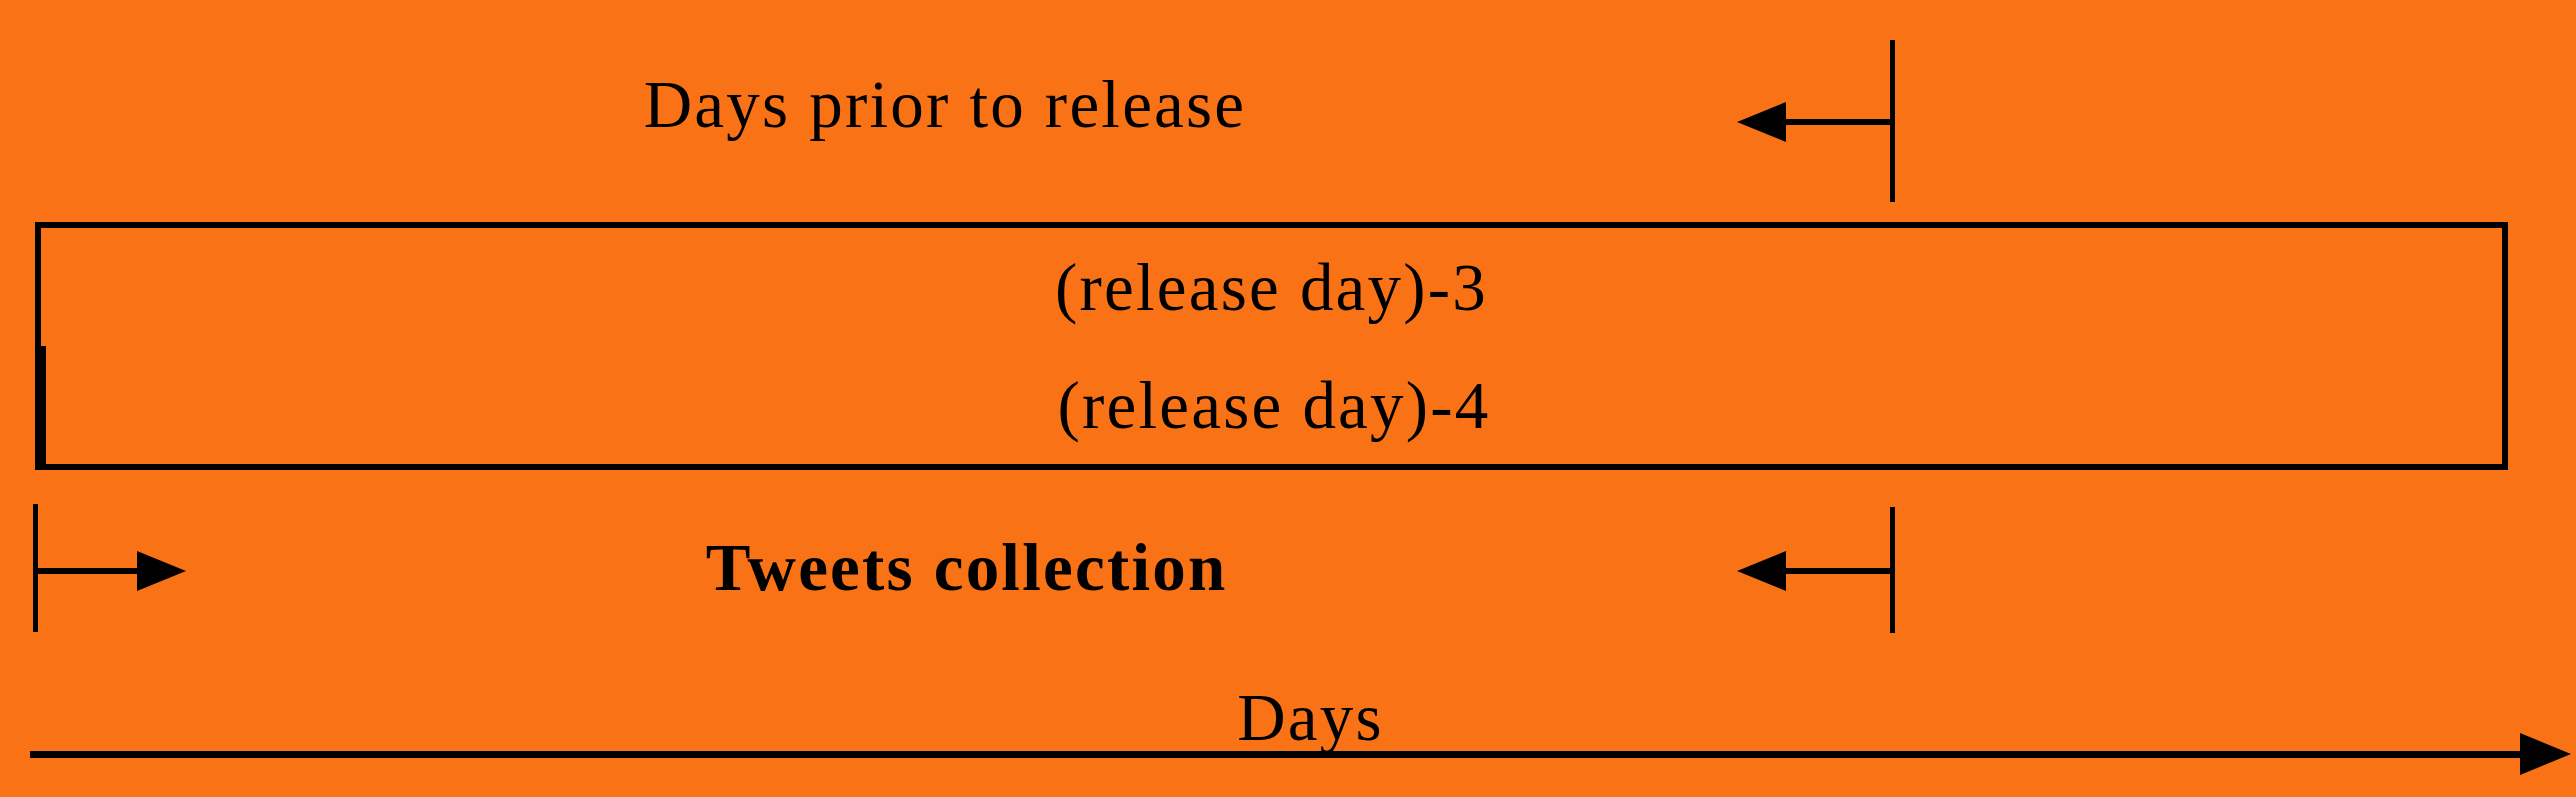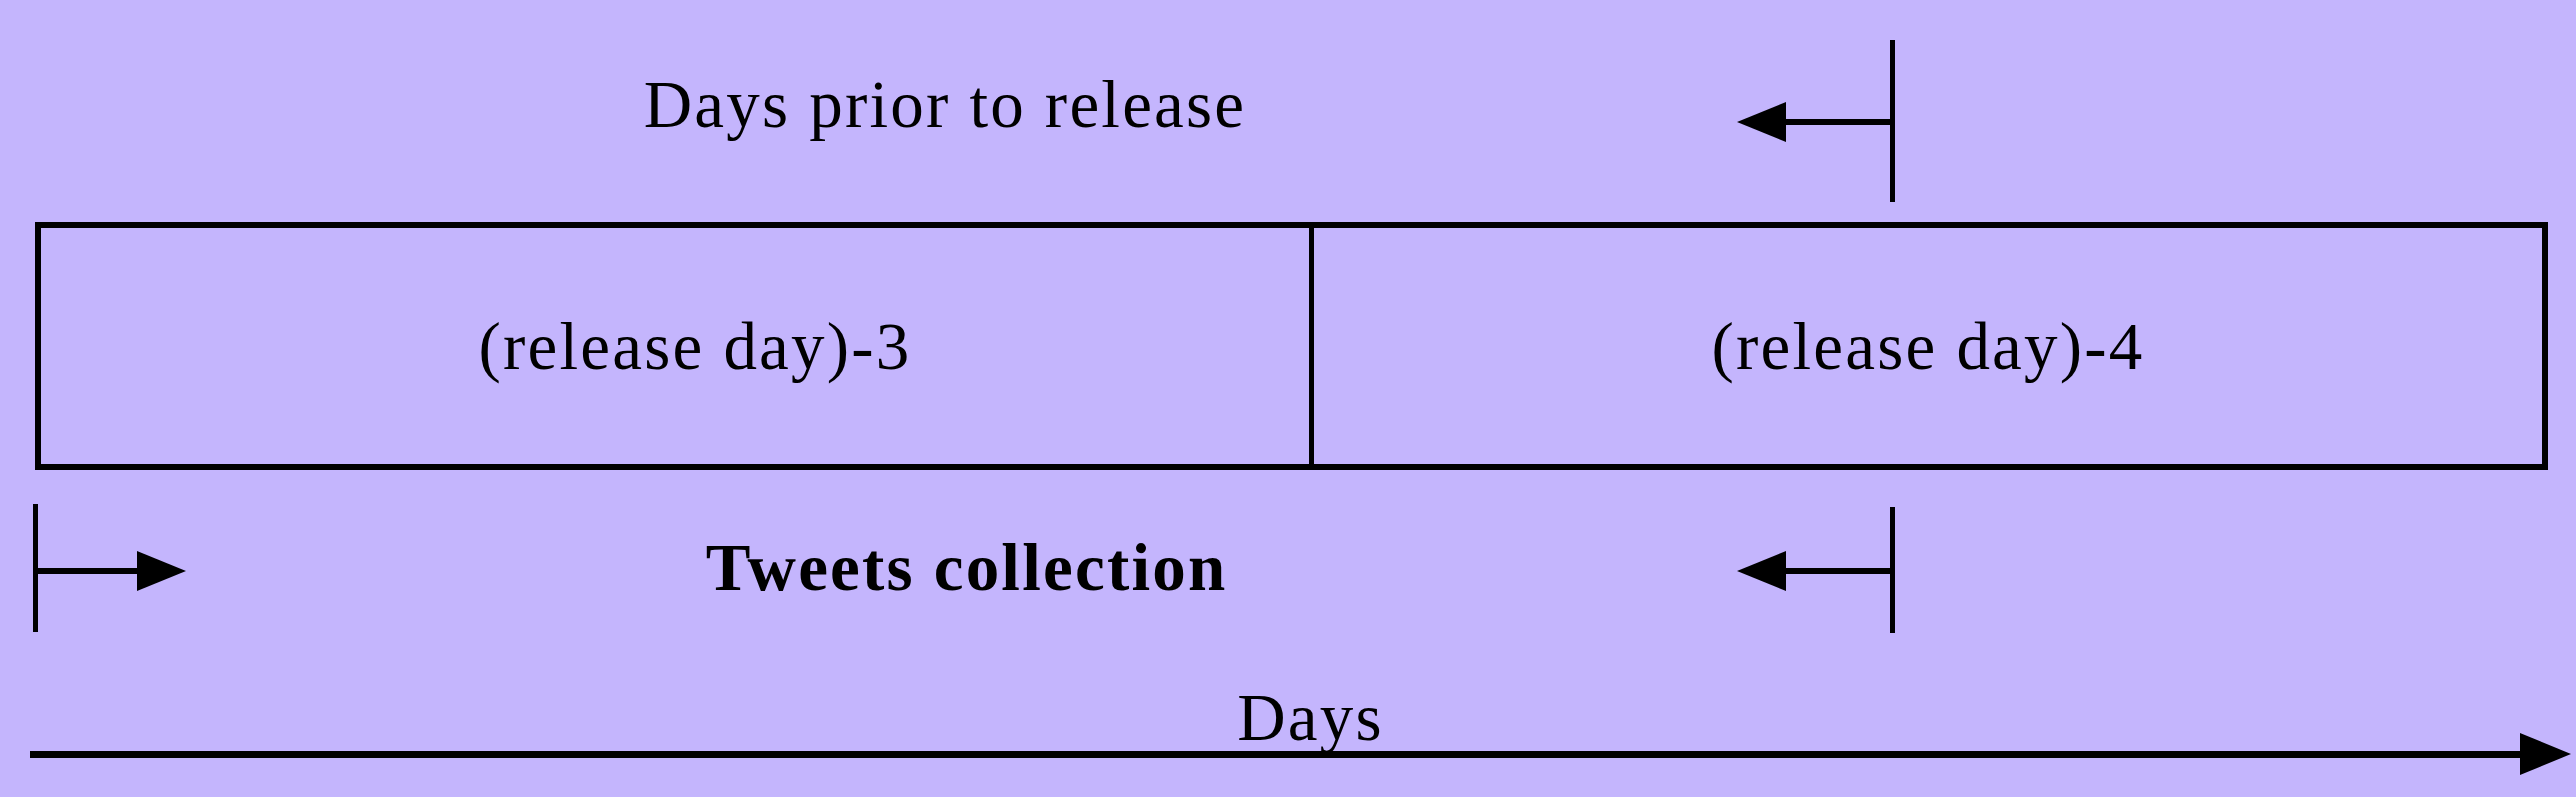--- a/index.html
+++ b/index.html
@@ -4,21 +4,21 @@
 <style>
   html, body {
     margin: 0;
     padding: 0;
     background: #ffffff;
   }
   .canvas {
     position: relative;
     width: 2576px;
     height: 798px;
-    background: #c4b5fd;
+    background: #f97316;
     color: #000000;
     font-family: "Liberation Serif", "DejaVu Serif", serif;
     overflow: hidden;
   }
   .label {
     position: absolute;
     font-size: 67px;
     line-height: 1;
     letter-spacing: 2.2px;
     white-space: nowrap;
@@ -65,23 +65,22 @@
 
   
   .timeline-box {
     position: absolute;
     left: 35px;
     top: 222px;
     width: 2461px;
     height: 236px;
     border: 6px solid #000;
     display: flex;
-    flex-direction: row;
+    flex-direction: column;
     align-items: stretch;
-    padding-left: 40px;
   }
   .cell {
     flex: 1 1 0;
     display: flex;
     align-items: center;
     justify-content: center;
     font-size: 67px;
     letter-spacing: 2.2px;
     white-space: nowrap;
   }

